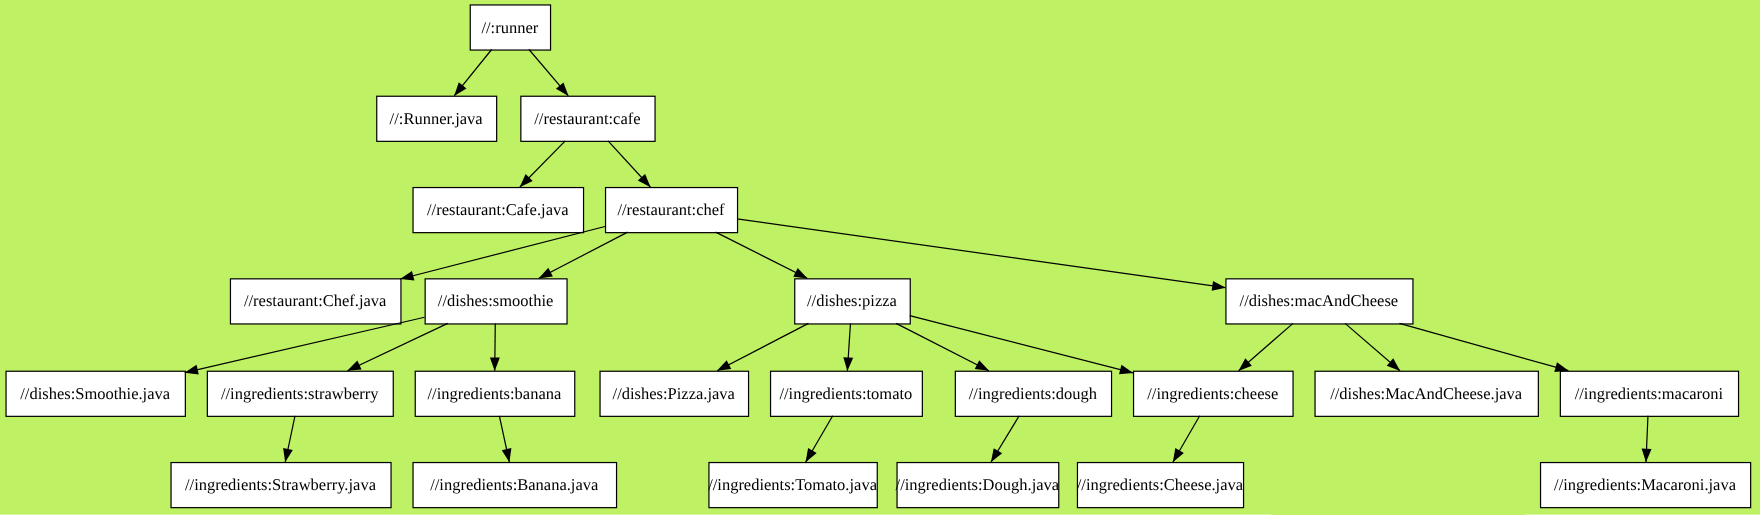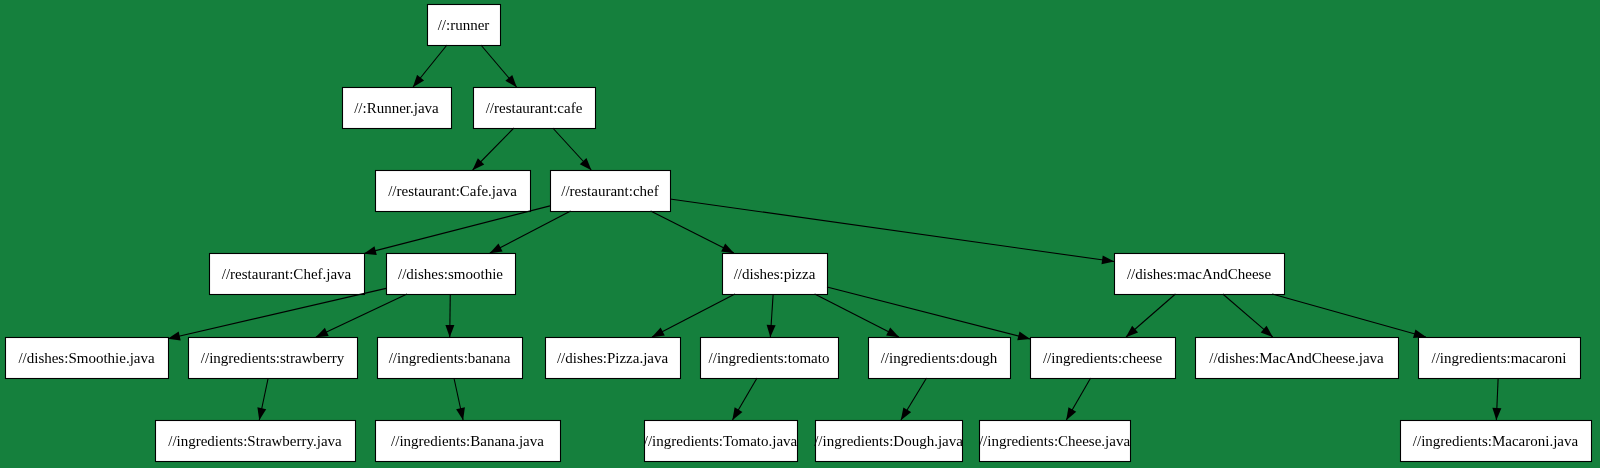--- a/index.html
+++ b/index.html
@@ -8,21 +8,21 @@
     background: #ffffff;
     width: 1600px;
     height: 468px;
     overflow: hidden;
     font-family: "Liberation Serif", "DejaVu Serif", serif;
   }
   .graph-canvas {
     position: relative;
     width: 1600px;
     height: 468px;
-    background: #15803d;
+    background: #bef264;
   }
   svg { display: block; }
   svg text {
     font-family: "Liberation Serif", "DejaVu Serif", serif;
     font-size: 15px;
     fill: #000000;
   }
   svg rect.node-box {
     fill: #ffffff;
     stroke: #000000;

